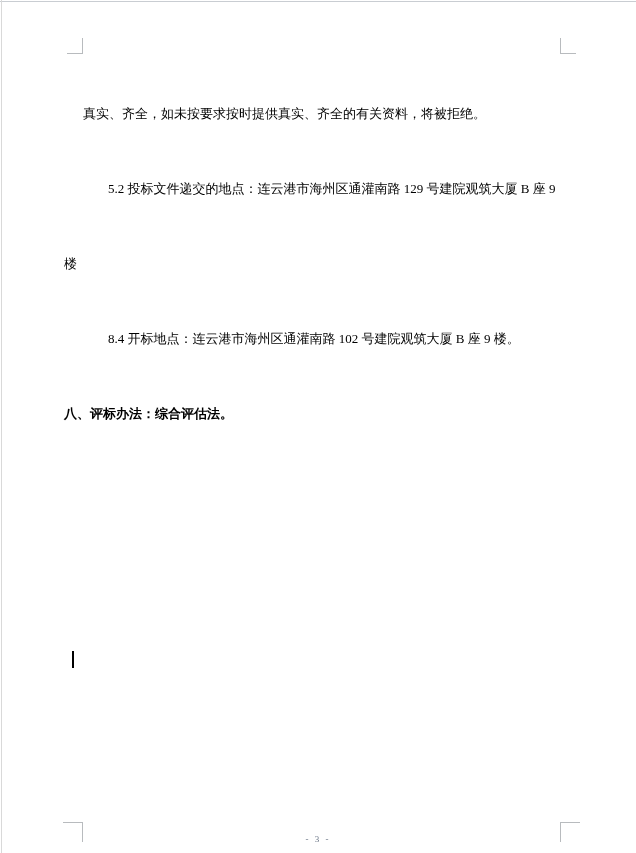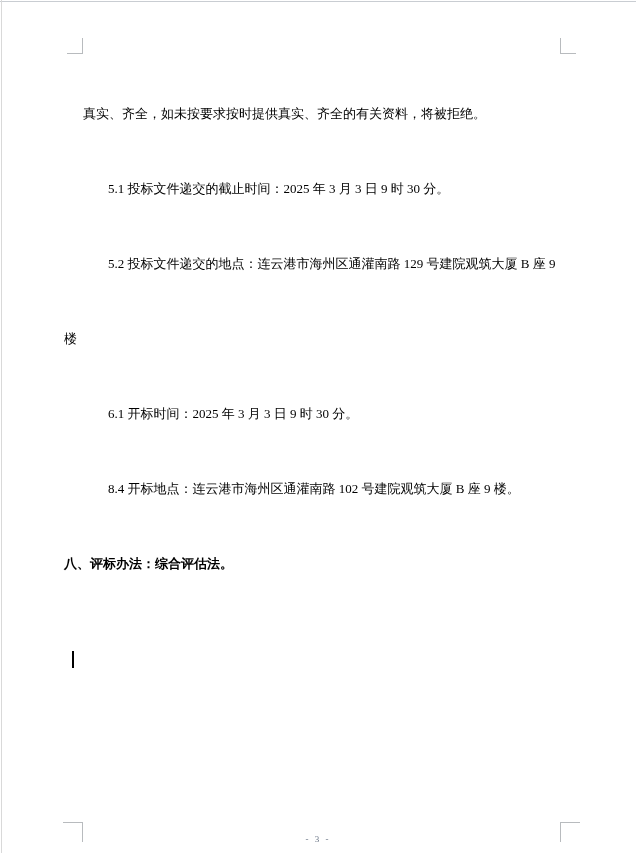--- a/index.html
+++ b/index.html
@@ -59,24 +59,22 @@
   <div class="edge-top"></div>
   <div class="edge-left"></div>
 
   <div class="crop tl"></div>
   <div class="crop tr"></div>
   <div class="crop bl"></div>
   <div class="crop br"></div>
 
   <div class="doc">
     <div class="line lb">真实、齐全，如未按要求按时提供真实、齐全的有关资料，将被拒绝。</div>
-    <div class="line ls">5.1 投标文件递交的截止时间：2025 年 3 月 3 日 9 时 30 分。</div>
     <div class="line ls">5.2 投标文件递交的地点：连云港市海州区通灌南路 129 号建院观筑大厦 B 座 9</div>
     <div class="line l0">楼</div>
-    <div class="line ls">6.1 开标时间：2025 年 3 月 3 日 9 时 30 分。</div>
     <div class="line ls">8.4 开标地点：连云港市海州区通灌南路 102 号建院观筑大厦 B 座 9 楼。</div>
     <div class="line l0 bold">八、评标办法：综合评估法。</div>
     
     
     
     
     
     
     
     

